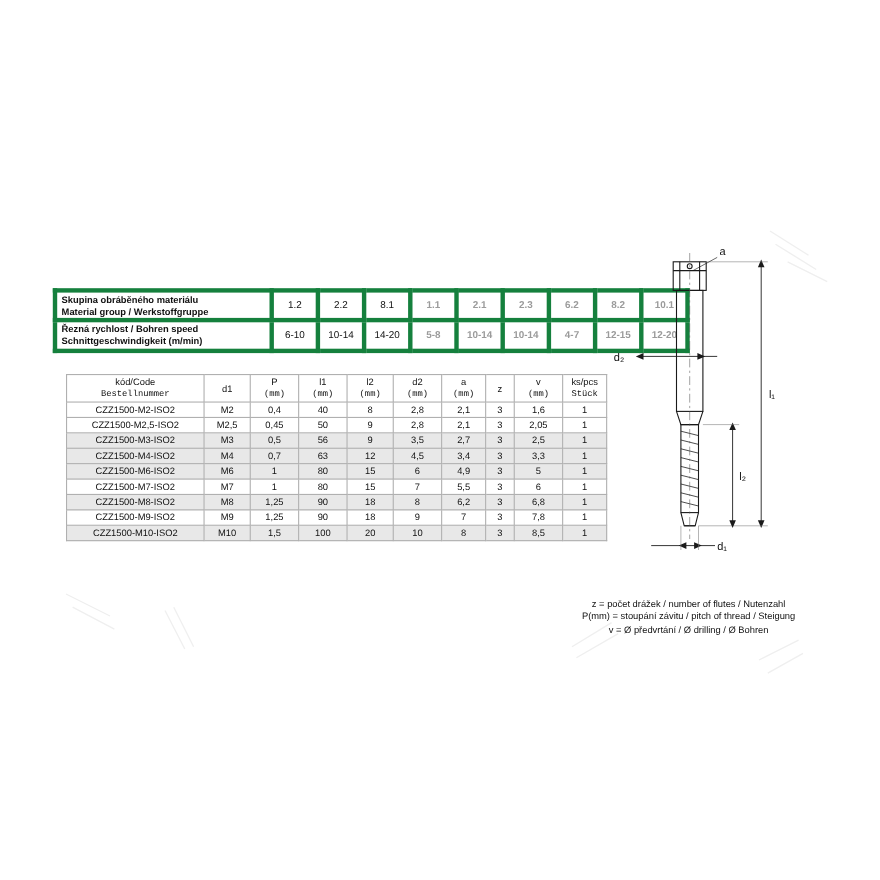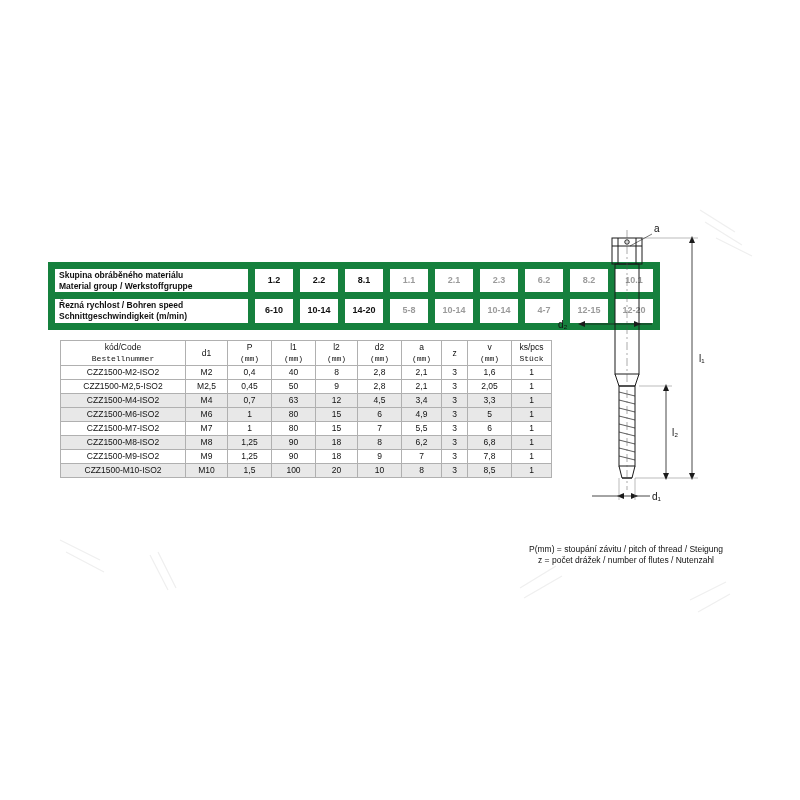--- a/index.html
+++ b/index.html
@@ -19,35 +19,35 @@
   
   #matgroup-table {
     position: absolute;
     left: 48px;
     top: 262px;
     border-collapse: collapse;
     font-size: 9px;
     background: #fff;
   }
   #matgroup-table td {
-    border: 7px solid #15803d;
+    border: 4px solid #15803d;
     padding: 1px 3px;
     text-align: center;
     line-height: 1.25;
     white-space: nowrap;
   }
   #matgroup-table td.rowlabel {
     text-align: left;
     font-weight: bold;
     font-size: 8.5px;
     width: 186px;
     padding-left: 4px;
   }
   #matgroup-table td.strong {
-    font-weight: bold;
+    font-weight: normal;
     color: #111;
     width: 32px;
   }
   #matgroup-table td.dim {
     color: #9b9b9b;
     font-weight: bold;
     width: 32px;
   }
 
   
@@ -256,20 +256,32 @@
         <td>0,45</td>
         <td>50</td>
         <td>9</td>
         <td>2,8</td>
         <td>2,1</td>
         <td>3</td>
         <td>2,05</td>
         <td>1</td>
       </tr>
       <tr class="alt">
+        <td class="code">CZZ1500-M3-ISO2</td>
+        <td>M3</td>
+        <td>0,5</td>
+        <td>56</td>
+        <td>9</td>
+        <td>3,5</td>
+        <td>2,7</td>
+        <td>3</td>
+        <td>2,5</td>
+        <td>1</td>
+      </tr>
+      <tr class="alt">
         <td class="code">CZZ1500-M4-ISO2</td>
         <td>M4</td>
         <td>0,7</td>
         <td>63</td>
         <td>12</td>
         <td>4,5</td>
         <td>3,4</td>
         <td>3</td>
         <td>3,3</td>
         <td>1</td>
@@ -402,15 +414,16 @@
       <text x="154" y="32">a</text>
       <text x="58" y="128">d₂</text>
       <text x="199" y="162">l₁</text>
       <text x="172" y="236">l₂</text>
       <text x="152" y="300">d₁</text>
     </g>
   </svg>
 </div>
 
 <div id="legend">
+  <div>z = počet drážek / number of flutes / Nutenzahl</div>
   <div>P(mm) = stoupání závitu / pitch of thread / Steigung</div>
-  <div>z = počet drážek / number of flutes / Nutenzahl</div>
+  <div>v = Ø předvrtání / Ø drilling / Ø Bohren</div>
 </div>
 
 </body></html>

